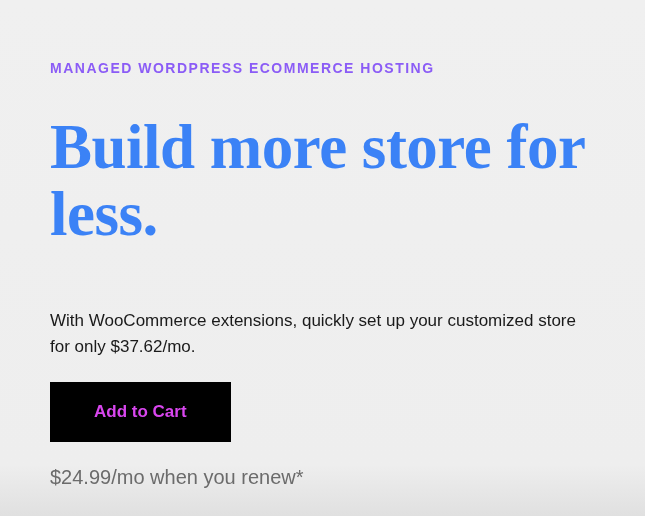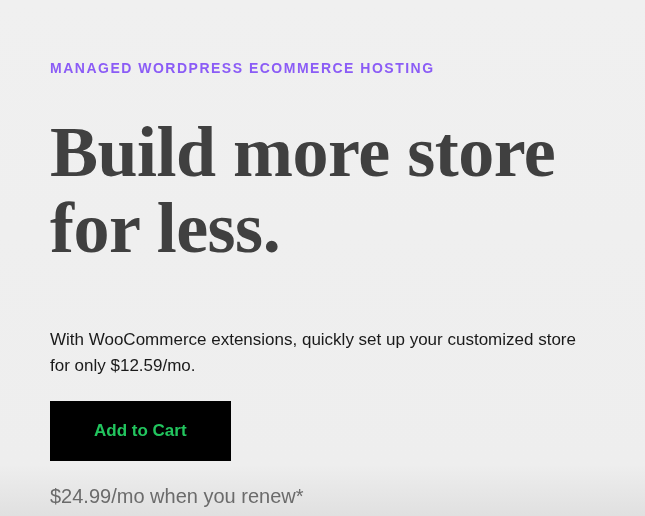--- a/index.html
+++ b/index.html
@@ -18,38 +18,38 @@
     .eyebrow {
       font-size: 14px;
       font-weight: 600;
       letter-spacing: 1.5px;
       color: #8b5cf6;
       text-transform: uppercase;
       margin-bottom: 38px;
     }
     .headline {
       font-family: Georgia, "Times New Roman", serif;
-      font-size: 72px;
+      font-size: 63px;
       font-weight: 700;
       line-height: 1.06;
-      color: #404040;
+      color: #3b82f6;
       margin-bottom: 60px;
       letter-spacing: -0.5px;
     }
     .description {
       font-size: 17px;
       line-height: 1.55;
       color: #1a1a1a;
       margin-bottom: 22px;
       font-weight: 400;
     }
     .cta-button {
       display: inline-block;
       background: #000;
-      color: #22c55e;
+      color: #d946ef;
       font-size: 17px;
       font-weight: 700;
       padding: 20px 44px;
       border: none;
       cursor: pointer;
       font-family: inherit;
       margin-bottom: 24px;
     }
     .renewal-note {
       font-size: 20px;
@@ -59,20 +59,20 @@
   </style>
 </head>
 <body>
 
 
 
 <div class="eyebrow">MANAGED WORDPRESS ECOMMERCE HOSTING</div>
 
 <h1 class="headline">Build more store for less.</h1>
 
-<p class="description">With WooCommerce extensions, quickly set up your customized store for only $12.59/mo.</p>
+<p class="description">With WooCommerce extensions, quickly set up your customized store for only $37.62/mo.</p>
 
 <button class="cta-button">Add to Cart</button>
 
 <div class="renewal-note">$24.99/mo when you renew*</div>
 
 
 
 
 </body></html>

